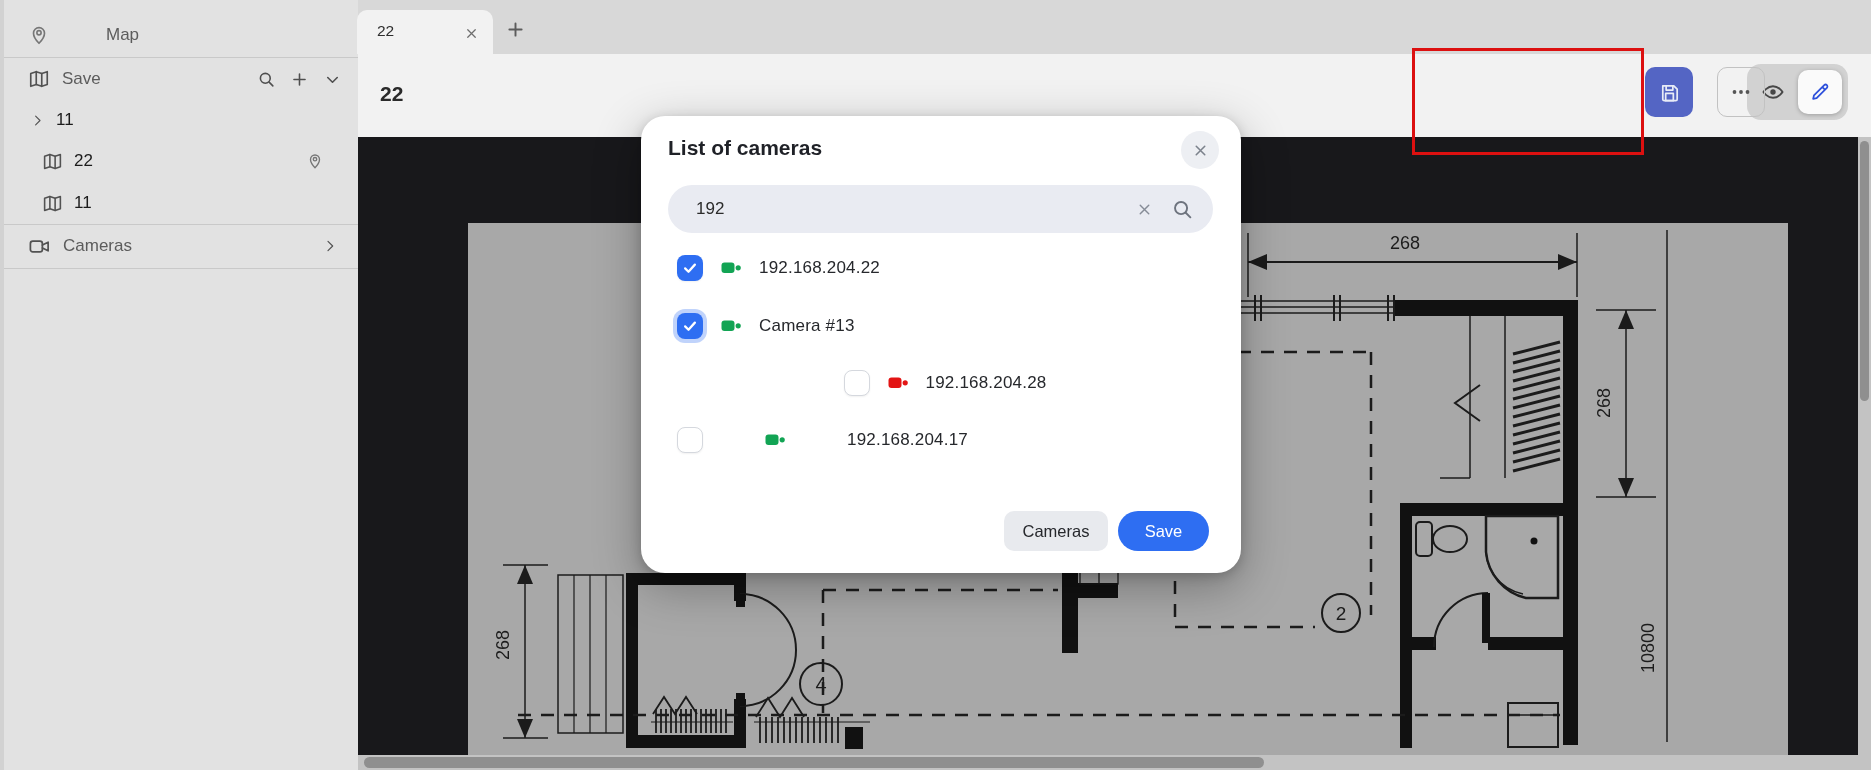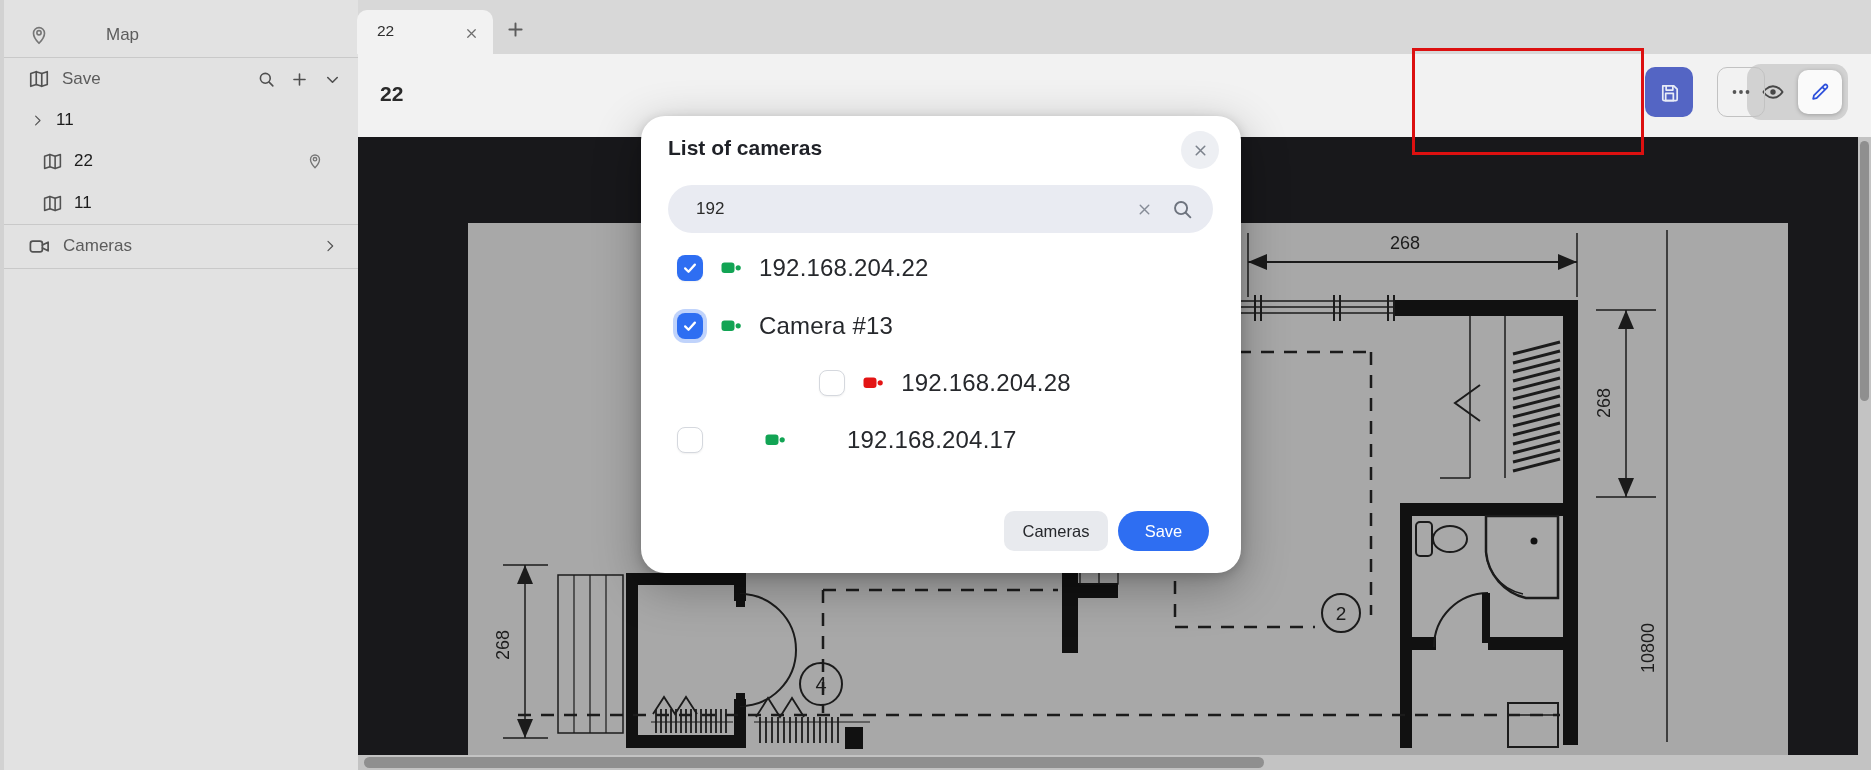--- a/index.html
+++ b/index.html
@@ -71,21 +71,21 @@
 
   .cam-row{position:absolute;left:27px;width:545px;height:40px;display:flex;align-items:center;cursor:pointer;}
   .cb{width:26px;height:26px;border-radius:8px;background:#fff;border:1.5px solid #d5d8de;
       box-sizing:border-box;margin-left:9px;display:flex;align-items:center;justify-content:center;
       box-shadow:0 1px 2px rgba(0,0,0,.06);}
   .cb svg{display:none;}
   .cb.checked{background:var(--accent,#2e6ef2);border:none;}
   .cb.checked svg{display:block;}
   .cb.focused{box-shadow:0 0 0 4px rgba(46,110,242,.30);}
   .cam-glyph{margin-left:18px;width:21px;height:18px;color:#12a454;}
-  .cam-name{margin-left:17px;font-size:24px;color:#26282c;letter-spacing:.2px;}
+  .cam-name{margin-left:17px;font-size:17px;color:#26282c;letter-spacing:.2px;}
 
   #cancel-btn{position:absolute;left:363px;top:395px;width:104px;height:40px;border:none;border-radius:10px;
       background:#e8eaee;font-size:16.5px;color:#26282c;font-family:inherit;cursor:pointer;}
   #save-modal-btn{position:absolute;left:477px;top:395px;width:91px;height:40px;border:none;border-radius:20px;
       background:var(--accent,#2e6ef2);font-size:16.5px;color:#fff;font-family:inherit;cursor:pointer;}
 </style>
 </head>
 <body>
 
 <div id="app">

